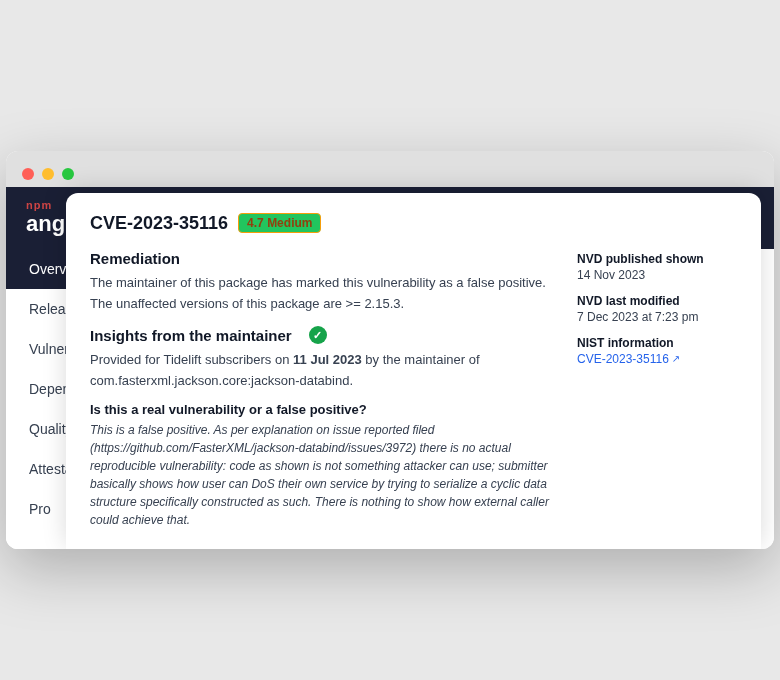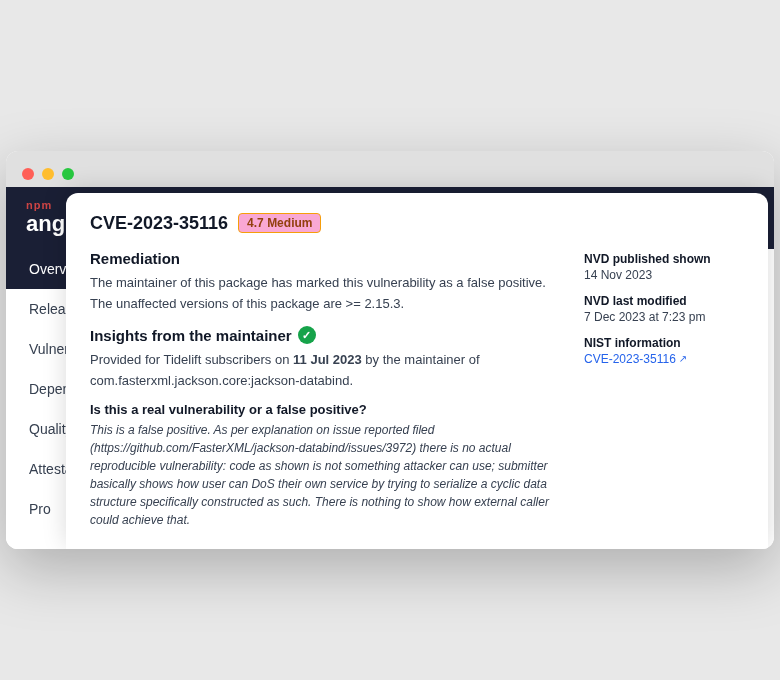--- a/index.html
+++ b/index.html
@@ -145,41 +145,41 @@
     .dep-link-red {
       color: #dc2626;
       text-decoration: none;
     }
 
     
     .cve-card {
       position: absolute;
       bottom: 0;
       left: 60px;
-      right: 6px;
+      right: 13px;
       background: #fff;
       border-radius: 12px 12px 0 0;
       box-shadow: 0 -4px 24px rgba(0,0,0,0.15);
       padding: 20px 24px;
       z-index: 10;
     }
 
     .cve-header {
       display: flex;
       align-items: center;
       gap: 10px;
       margin-bottom: 6px;
     }
     .cve-id {
       font-size: 18px;
       font-weight: 700;
       color: #111827;
     }
     .cve-badge {
-      background: #f9a8d4;
+      background: #22c55e;
       border: 1px solid #f59e0b;
       border-radius: 4px;
       padding: 2px 8px;
       font-size: 12px;
       color: #92400e;
       font-weight: 600;
     }
 
     .cve-content {
       display: flex;
@@ -201,21 +201,21 @@
     }
     .section-text {
       font-size: 13px;
       color: #374151;
       line-height: 1.6;
     }
     .bold { font-weight: 700; }
     .insights-title {
       display: flex;
       align-items: flex-end;
-      gap: 6px;
+      gap: 17px;
       font-size: 15px;
       font-weight: 700;
       color: #111827;
       margin: 12px 0 6px 0;
     }
     .check-icon {
       background: #16a34a;
       color: #fff;
       border-radius: 50%;
       width: 18px;

